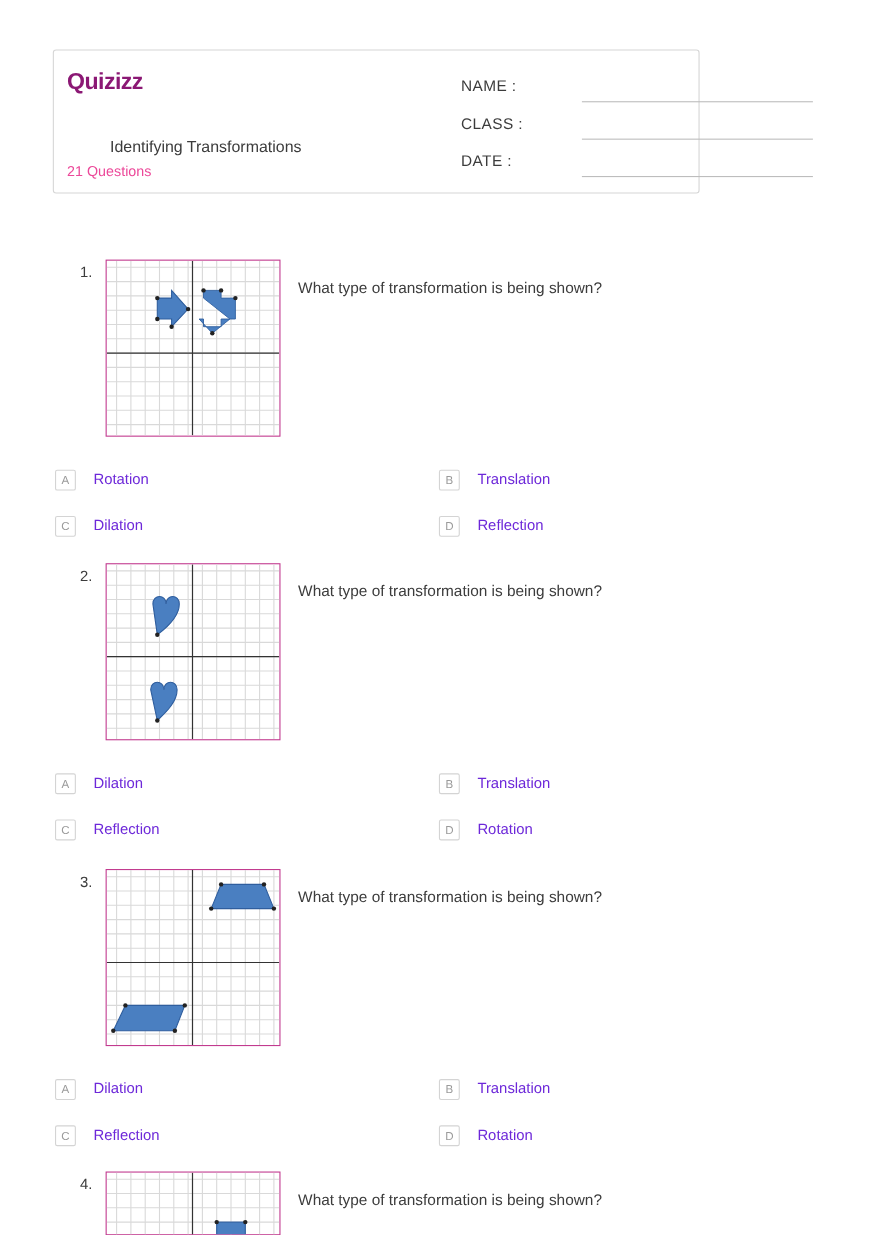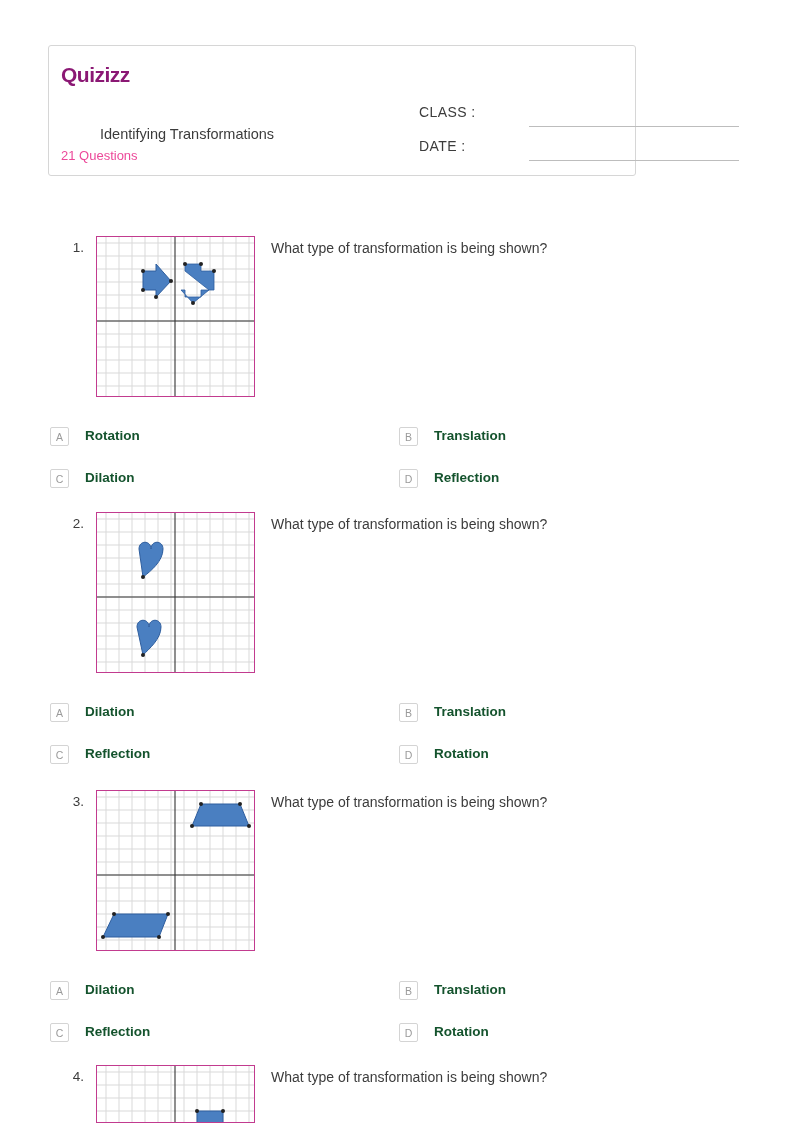--- a/index.html
+++ b/index.html
@@ -89,21 +89,21 @@
     left: 60px;
     top: 0;
     width: 24px;
     text-align: right;
     font-size: 13.5px;
     color: #3c3c3c;
   }
   .q-text {
     position: absolute;
     left: 271px;
-    top: 0;
+    top: 13px;
     font-size: 14px;
     color: #3c3c3c;
   }
   .graph {
     position: absolute;
     left: 96px;
     top: 0;
     width: 159px;
     height: 161px;
     border: 1px solid #c23b8f;
@@ -128,36 +128,39 @@
     font-size: 10.5px;
     color: #9a9a9a;
     text-align: center;
     line-height: 18px;
   }
   .ans-text {
     position: absolute;
     left: 35px;
     top: 1px;
     font-size: 13.5px;
-    color: #14532d;
-    font-weight: bold;
+    color: #6d28d9;
   }
   .col-left  { left: 50px; }
   .col-right { left: 399px; }
 </style>
 </head>
 <body>
 
 <div class="header-box">
   <div class="logo">
     <span>Quizizz</span>
   </div>
   <div class="worksheet-title">Identifying Transformations</div>
   <div class="worksheet-sub">21 Questions</div>
 
+  <div class="field field-name">
+    <span class="lbl">NAME :</span>
+    <span class="line"></span>
+  </div>
   <div class="field field-class">
     <span class="lbl">CLASS :</span>
     <span class="line"></span>
   </div>
   <div class="field field-date">
     <span class="lbl">DATE  :</span>
     <span class="line"></span>
   </div>
 </div>
 

